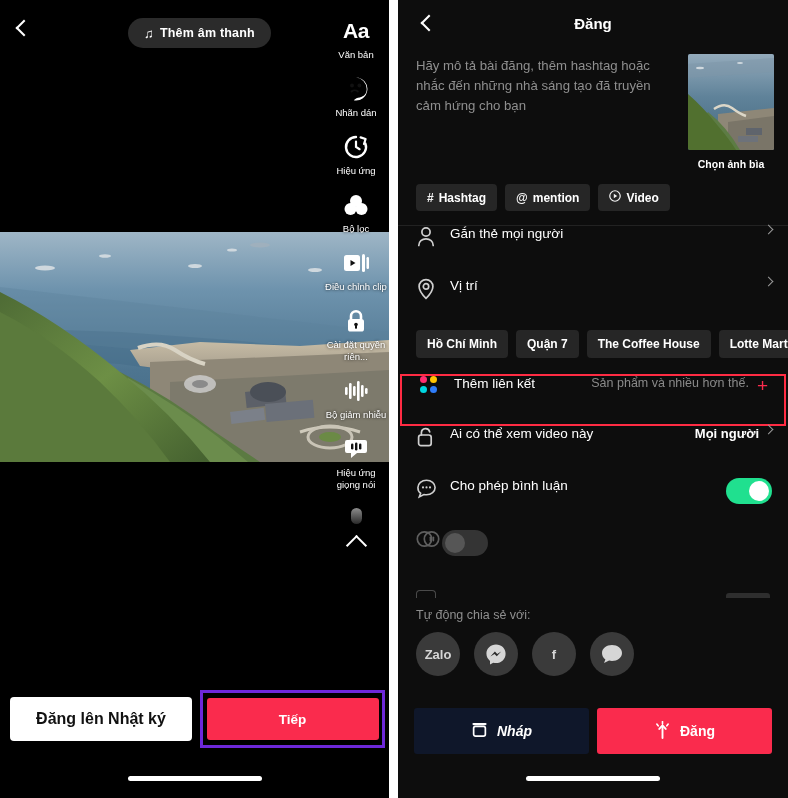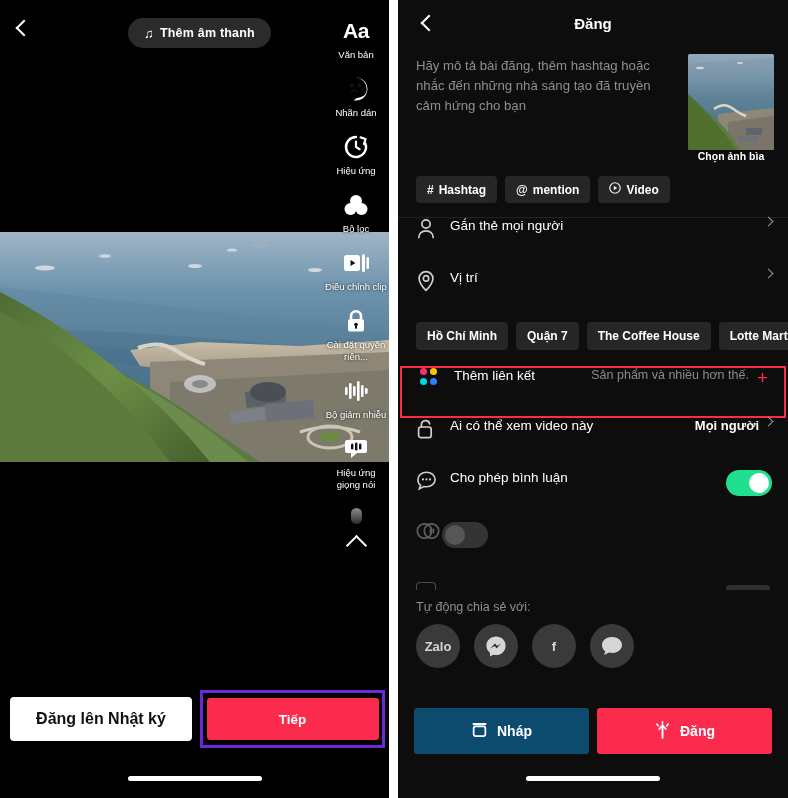--- a/index.html
+++ b/index.html
@@ -156,21 +156,21 @@
     padding-top: 2px;
   }
   .cover-box { flex: 0 0 86px; }
   .cover-thumb {
     width: 86px; height: 96px; overflow: hidden; border-radius: 2px;
     background: #2a3a4a;
   }
   .cover-thumb svg { display:block; width: 86px; height: 96px; }
   .cover-lbl {
     color: #ffffff; font-size: 10.5px; font-weight: bold;
-    text-align: center; margin-top: 0;
+    text-align: center; margin-top: 8px;
   }
 
   .chips-row { display: flex; gap: 8px; padding: 14px 0 14px 18px; }
   .chip {
     background: #262626; color: #ffffff;
     border-radius: 4px; height: 27px;
     display: inline-flex; align-items: center; gap: 5px;
     padding: 0 11px; font-size: 12px; font-weight: bold;
     white-space: nowrap;
   }
@@ -245,23 +245,23 @@
     background: #3a3a3a;
     display: flex; align-items: center; justify-content: center;
     color: #d6d6d6; font-size: 13px; font-weight: bold;
   }
 
   .r-bottom {
     position: absolute; left: 0; bottom: 44px; width: 390px;
     display: flex; gap: 8px; padding: 0 16px;
   }
   .btn-draft {
-    flex: 1; height: 46px; background: #0c4a6e; color: #fff;
+    flex: 1; height: 46px; background: #0f172a; color: #fff;
     border-radius: 3px; display: flex; align-items: center; justify-content: center;
-    gap: 9px; font-size: 14px; font-weight: bold;
+    gap: 9px; font-size: 14px; font-weight: bold; font-style: italic;
   }
   .btn-post {
     flex: 1; height: 46px; background: #fa2b4d; color: #fff;
     border-radius: 3px; display: flex; align-items: center; justify-content: center;
     gap: 9px; font-size: 14px; font-weight: bold;
   }
 </style>
 </head>
 <body>
 

